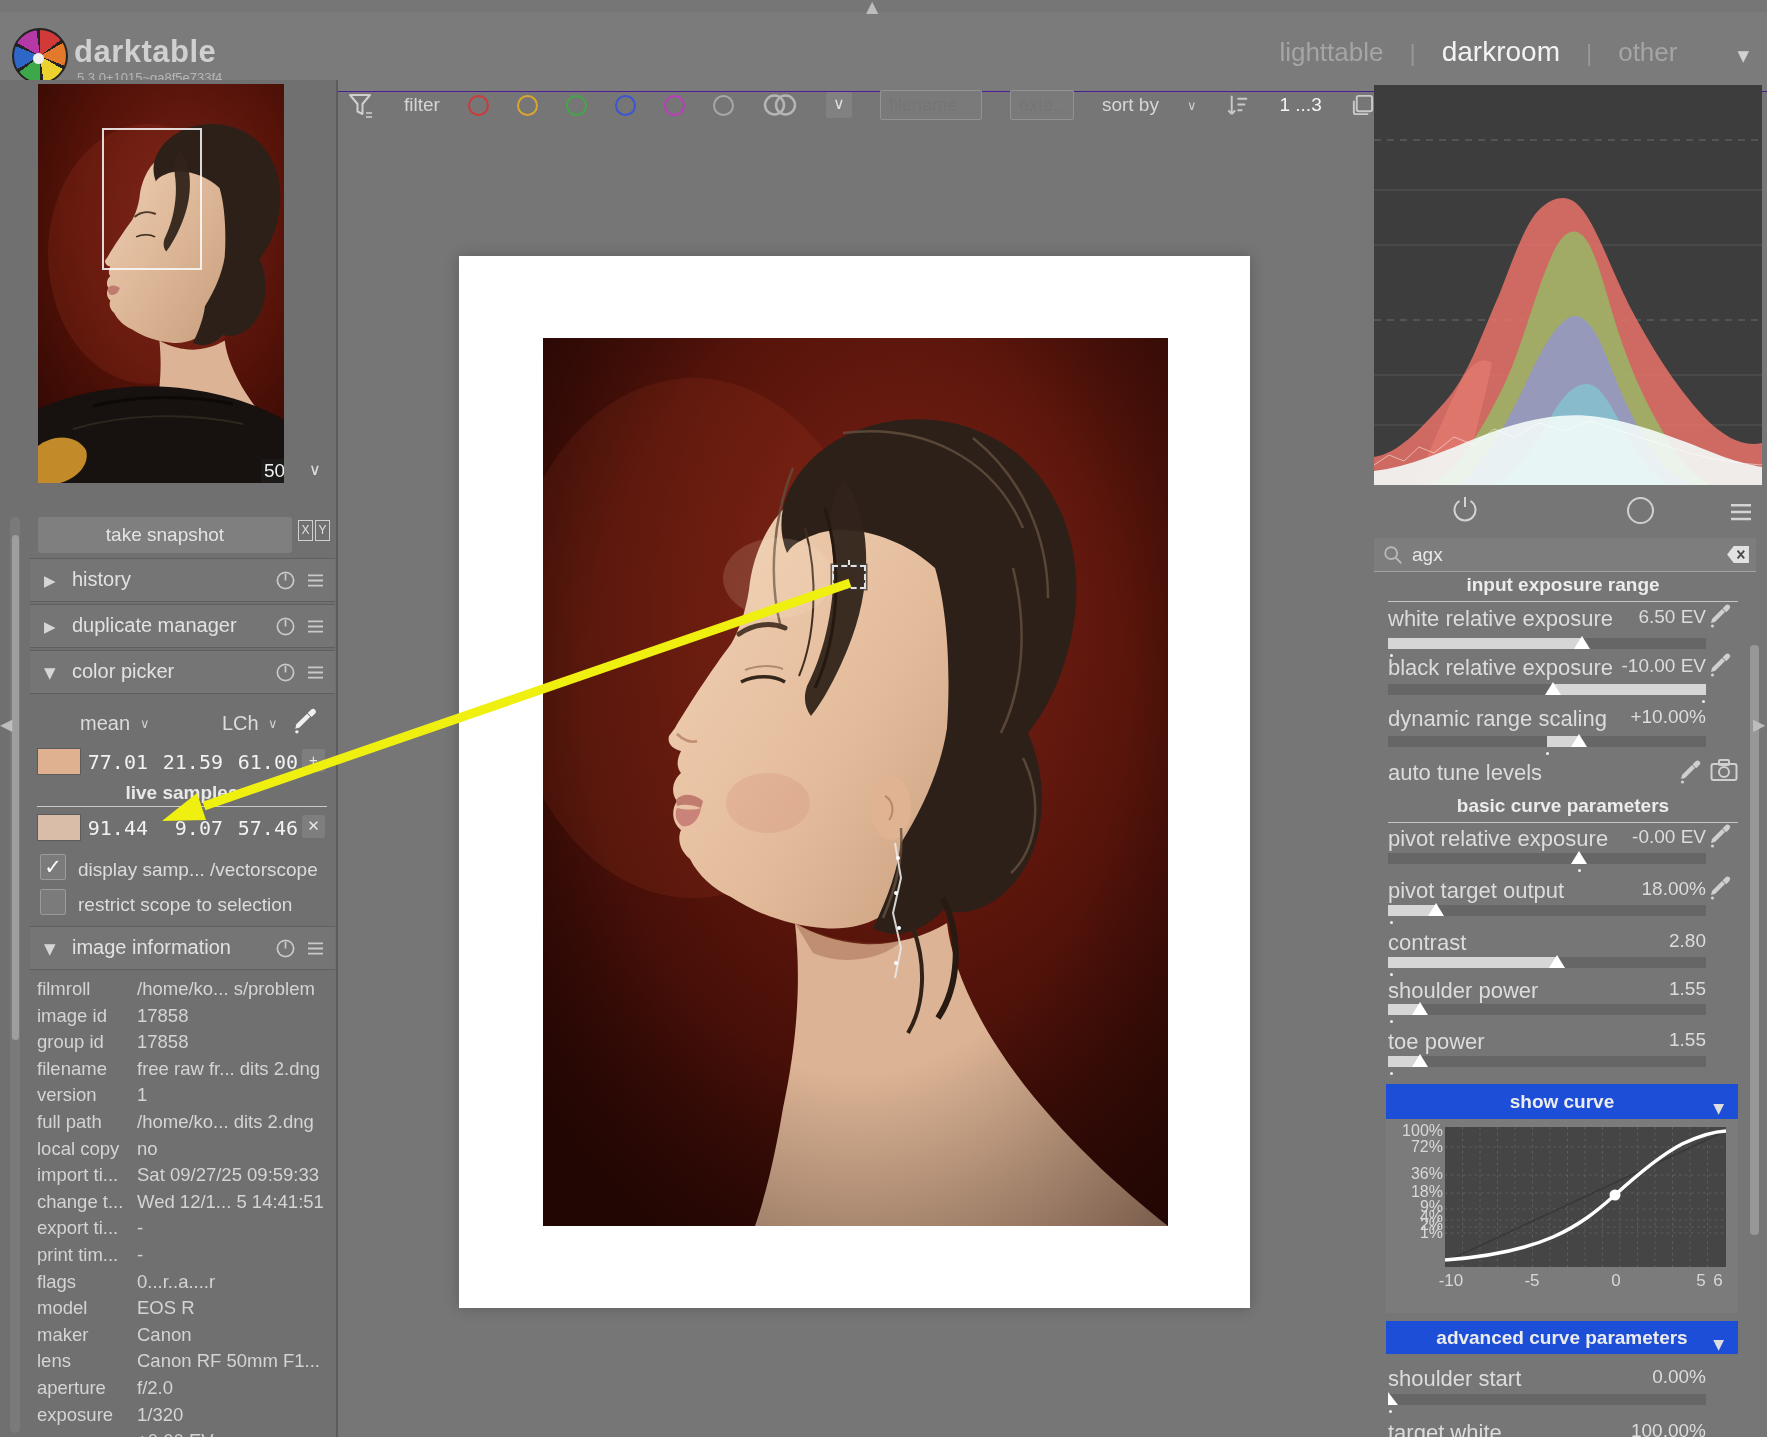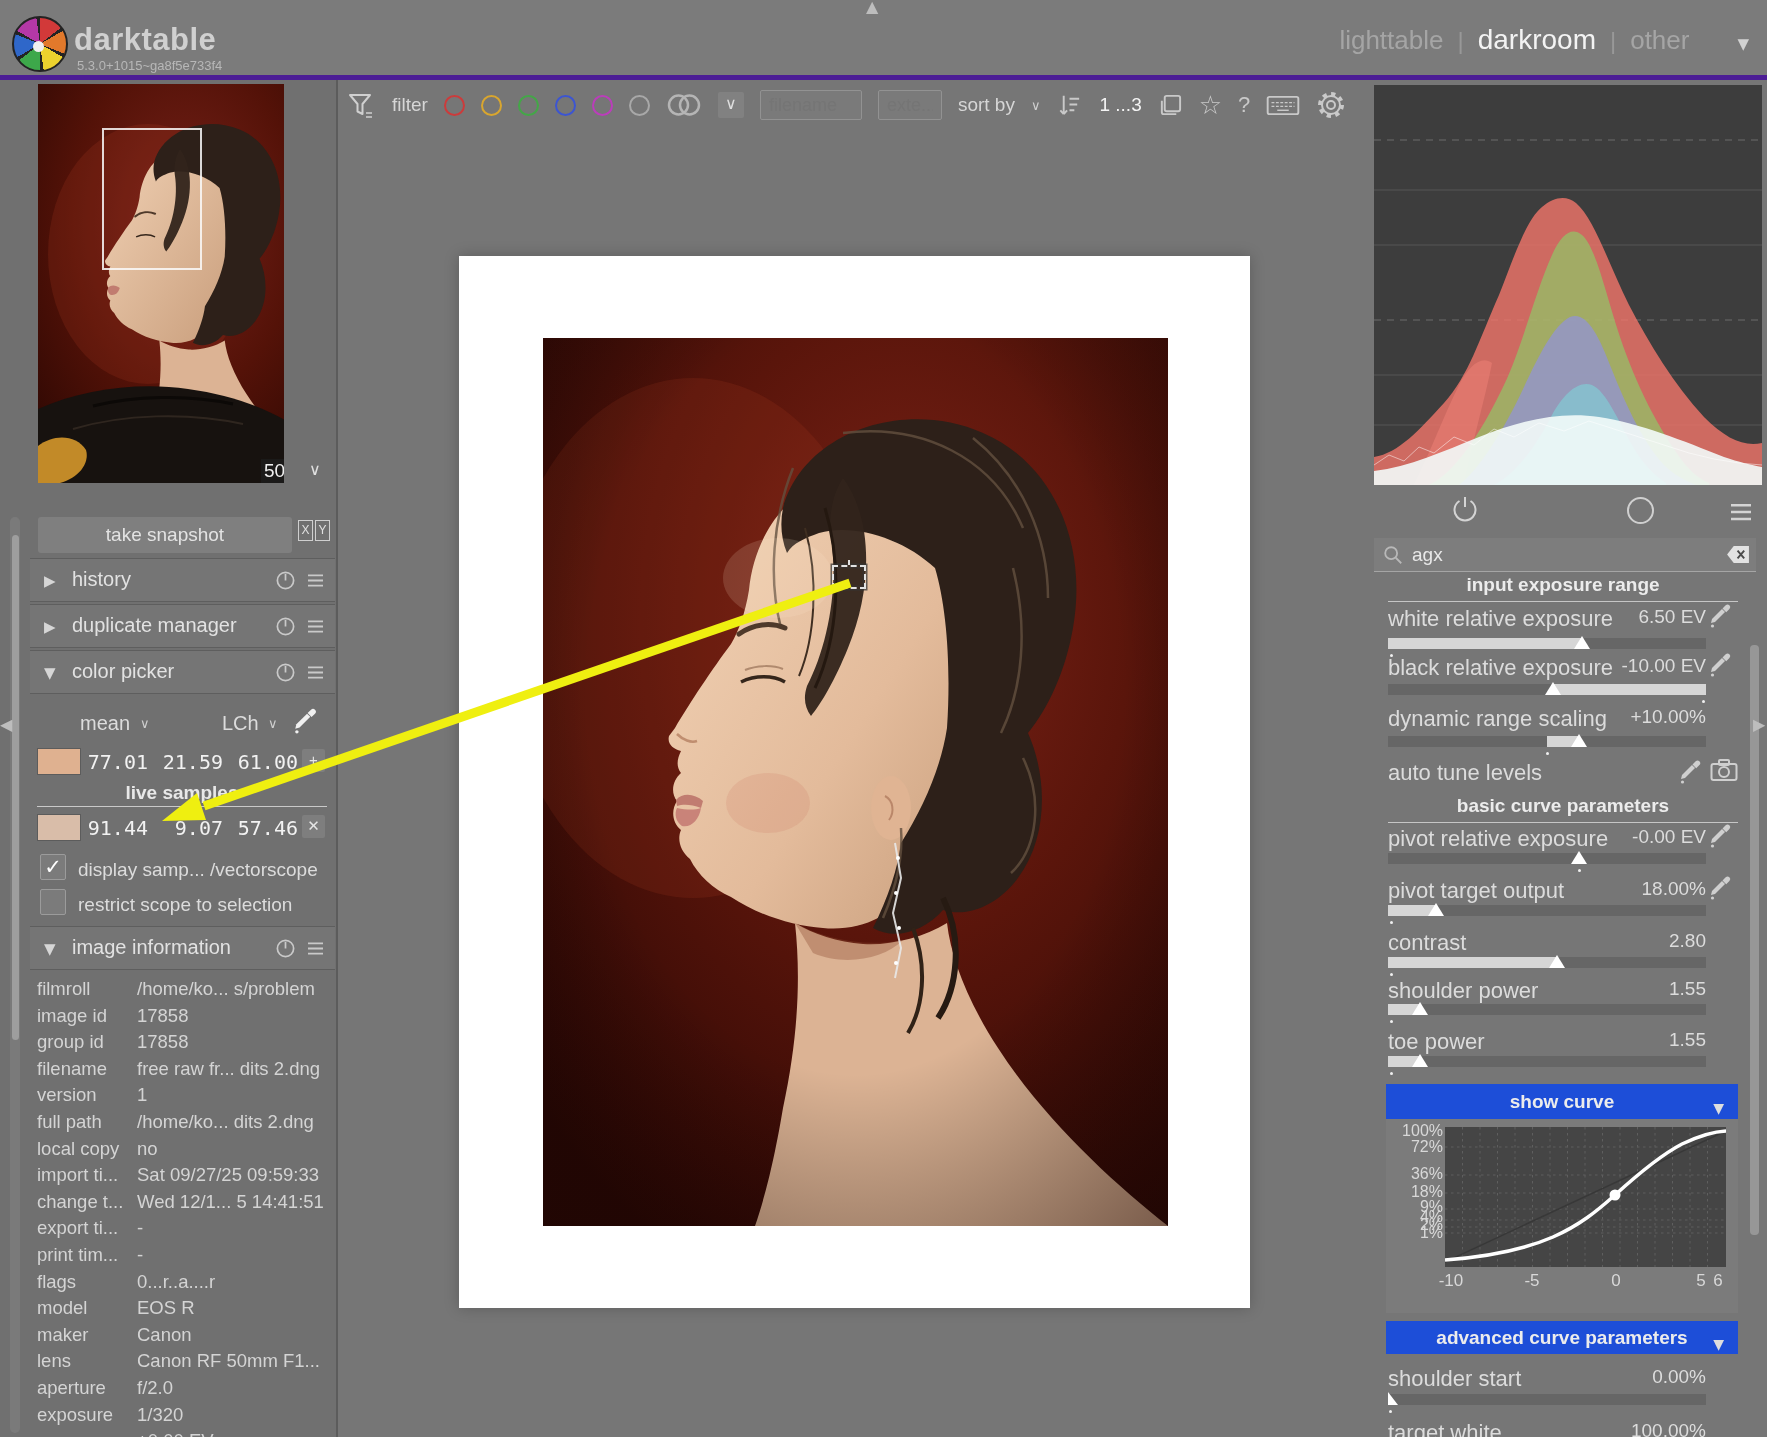--- a/index.html
+++ b/index.html
@@ -2,28 +2,28 @@
 <html><head>
 <meta charset="utf-8">
 <style>
   *{margin:0;padding:0;box-sizing:border-box}
   html,body{background:#4e4e4e}
   body{font-family:"Liberation Sans","DejaVu Sans",sans-serif;}
   #app{position:relative;width:1767px;height:1437px;background:#767676;overflow:hidden}
   .abs{position:absolute}
 
   
-  #topbar{position:absolute;left:0;top:0;width:1767px;height:80px;background:#7b7b7b;border-bottom:5px solid #4c1d95}
+  #topbar{position:absolute;left:0;top:12px;width:1767px;height:80px;background:#7b7b7b;border-bottom:1px solid #4c1d95}
   #logo{position:absolute;left:12px;top:16px;width:56px;height:56px;border-radius:50%;
     background:conic-gradient(from 0deg,#d23939 0deg 52deg,#242424 52deg 60deg,#e2792b 60deg 112deg,#242424 112deg 120deg,#ecd22e 120deg 172deg,#242424 172deg 180deg,#3da84a 180deg 232deg,#242424 232deg 240deg,#2f67c9 240deg 292deg,#242424 292deg 300deg,#b438a6 300deg 352deg,#242424 352deg 360deg);
     border:2px solid #232323}
   #logo .dot{position:absolute;left:19px;top:23px;width:11px;height:11px;border-radius:50%;background:#f0f0f0}
   #app-title{position:absolute;left:74px;top:22px;font-size:31px;font-weight:bold;color:#d0d0d0;letter-spacing:.5px}
   #app-version{position:absolute;left:77px;top:58px;font-size:13px;color:#b7b7b7}
-  #view-tabs{position:absolute;right:18px;top:24px;display:flex;align-items:baseline;gap:14px}
+  #view-tabs{position:absolute;right:18px;top:24px;display:flex;align-items:baseline;gap:26px}
   #view-tabs .tab{font-size:26px;color:#a5a5a5;cursor:default}
   #view-tabs .tab.active{font-size:28px;color:#f3f3f3}
   #view-tabs .sep{color:#989898;font-size:24px}
   .caret{font-family:"DejaVu Sans",sans-serif;color:#d2d2d2;font-size:15px}
   .glyph{font-family:"DejaVu Sans",sans-serif}
 
   
   #left-panel{position:absolute;left:0;top:80px;width:338px;height:1357px;background:#707070;border-right:2px solid #5c5c5c}
   #nav-thumb{position:absolute;left:38px;top:4px;width:246px;height:399px;background:#2a0703;overflow:hidden}
   #nav-rect{position:absolute;left:64px;top:44px;width:100px;height:142px;border:2px solid rgba(250,250,250,.85)}
@@ -49,21 +49,21 @@
   .small-btn{position:absolute;width:23px;height:23px;background:#7e7e7e;border-radius:2px;color:#e5e5e5;font-size:15px;text-align:center;line-height:22px}
   .chk{position:absolute;width:26px;height:26px;background:#7b7b7b;border:1px solid #9b9b9b;border-radius:2px;color:#fff;font-size:21px;text-align:center;line-height:24px}
   .chk-label{position:absolute;font-size:19px;color:#dcdcdc}
 
   #info-table{position:absolute;left:37px;top:898px;width:294px}
   #info-table .irow{display:flex;height:26.6px;align-items:flex-start;font-size:18.5px;color:#d4d4d4;white-space:nowrap;overflow:hidden}
   #info-table .ilabel{width:100px;flex:none}
   #info-table .ivalue{flex:1;overflow:hidden}
 
   
-  #center-toolbar{position:absolute;left:346px;top:86px;height:38px;display:flex;align-items:center;gap:16px;color:#d4d4d4}
+  #center-toolbar{position:absolute;left:346px;top:86px;height:38px;display:flex;align-items:center;gap:28px;color:#d4d4d4}
   .circ{width:21px;height:21px;border-radius:50%;border:2.5px solid #999}
   .tb-input{background:#7a7a7a;border:1px solid #929292;border-radius:2px;color:#b2b2b2;font-size:18px;height:30px;padding:0 8px}
   .chev-btn{width:26px;height:26px;background:#818181;border-radius:2px;text-align:center;line-height:24px;color:#dedede}
   .tb-text{font-size:19px;color:#d6d6d6}
 
   
   #page-canvas{position:absolute;left:459px;top:256px;width:791px;height:1052px;background:#ffffff;box-shadow:0 0 14px rgba(0,0,0,.22)}
   #photo{position:absolute;left:84px;top:82px;width:625px;height:888px;overflow:hidden;background:#40100a}
   #sample-marker{position:absolute;left:832px;top:565px;width:34px;height:24px;border:2px dashed #e2e2e2;box-shadow:0 0 0 1.5px rgba(55,55,55,.75), inset 0 0 0 1.5px rgba(55,55,55,.55)}
   #sample-marker .tick{position:absolute;left:14px;top:-7px;width:2px;height:5px;background:#e2e2e2}

